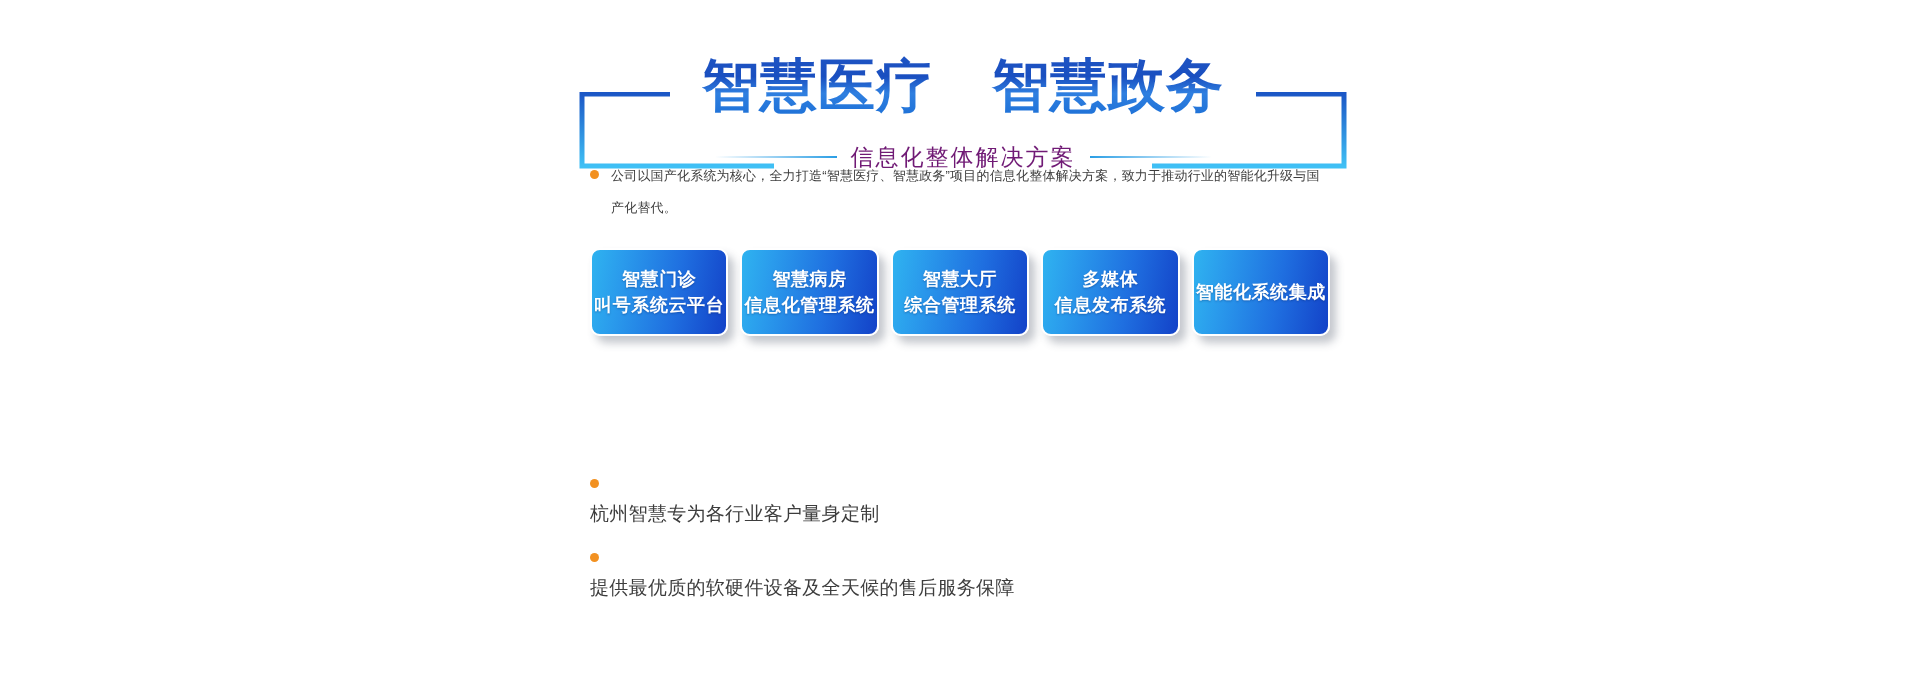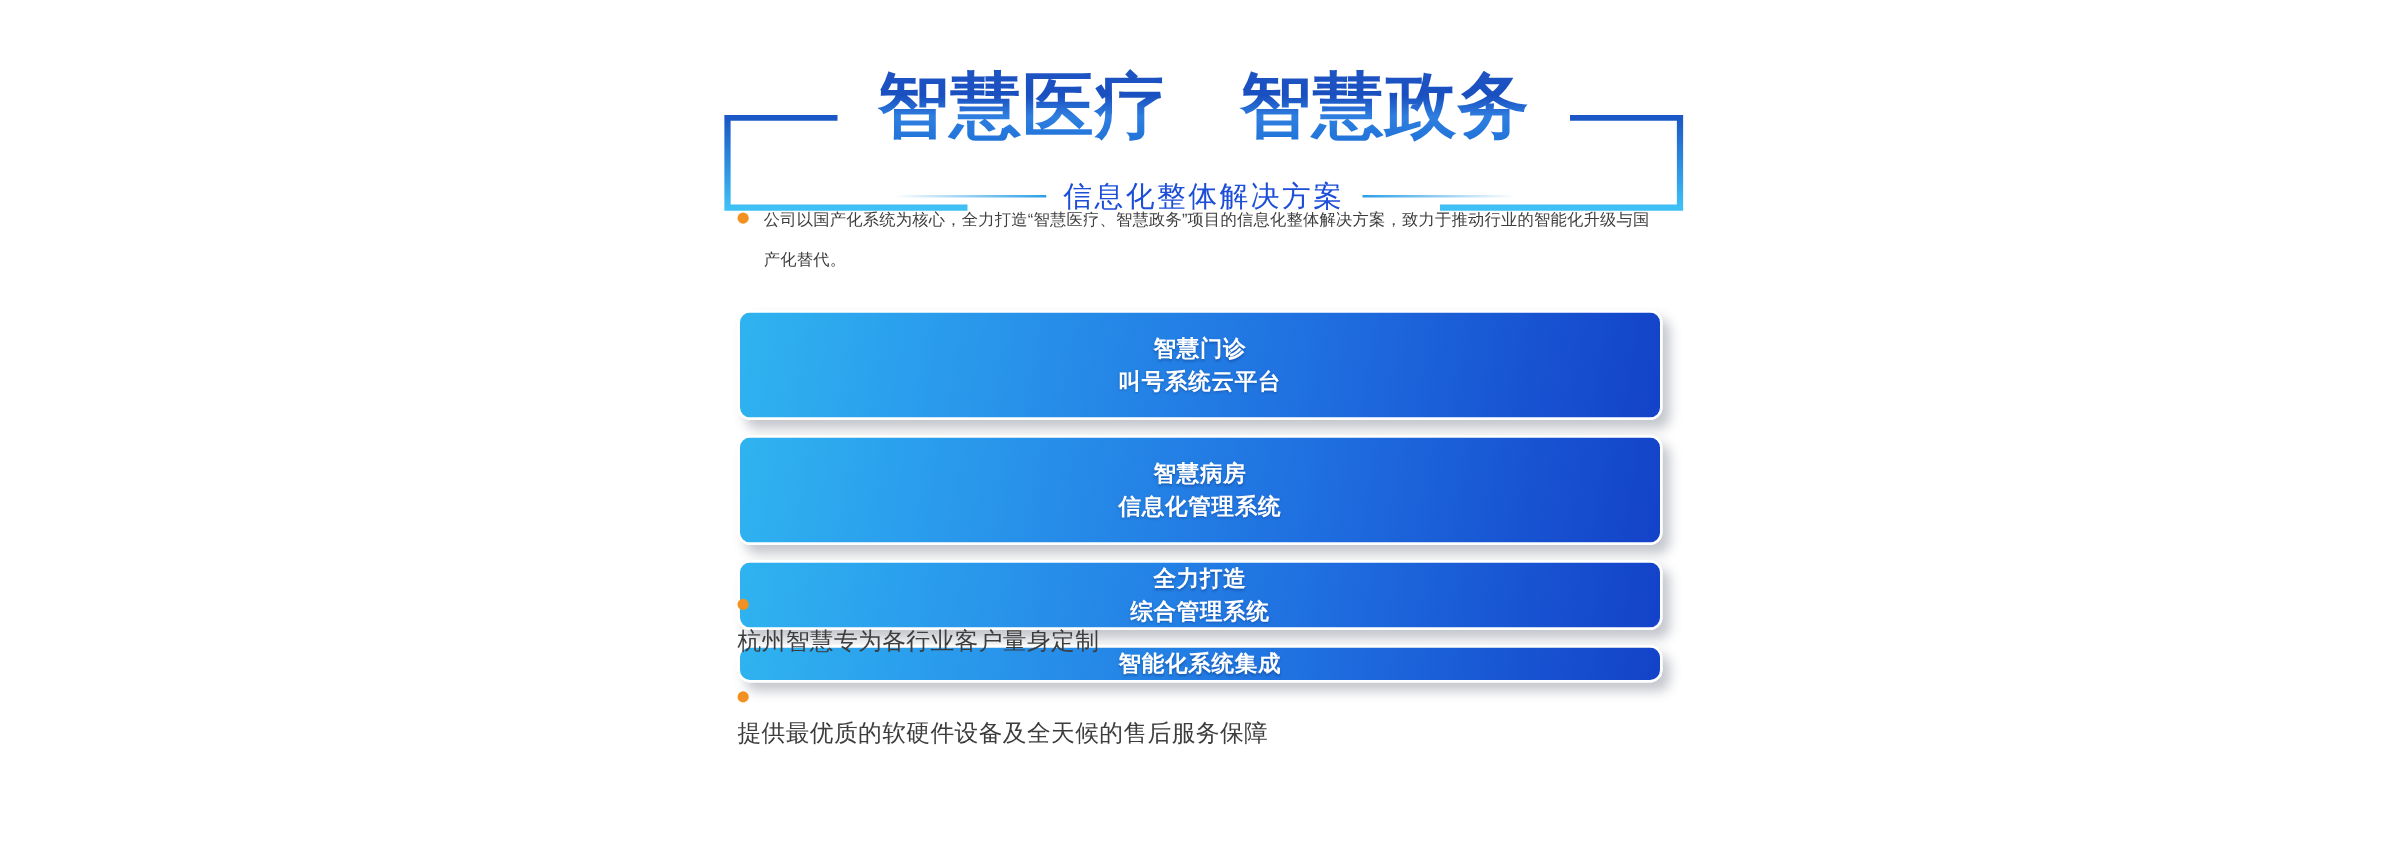--- a/index.html
+++ b/index.html
@@ -81,21 +81,21 @@
     width: 122px;
     background: linear-gradient(90deg, rgba(42,158,229,0) 0%, #2a9ee5 100%);
   }
   .subtitle-rule.right {
     background: linear-gradient(90deg, #2a9ee5 0%, rgba(42,158,229,0) 100%);
   }
   .subtitle-text {
     font-size: 23px;
     line-height: 30px;
     font-weight: 500;
-    color: #1d4ed8;
+    color: #701a75;
     letter-spacing: 2px;
     white-space: nowrap;
   }
 
   
   .lead-bullet {
     position: absolute;
     left: 590px;
     top: 160px;
     width: 740px;
@@ -118,21 +118,21 @@
     letter-spacing: 0.2px;
   }
 
   
   .card-grid {
     position: absolute;
     left: 590px;
     top: 248px;
     width: 740px;
     display: grid;
-    grid-template-columns: repeat(1, 1fr);
+    grid-template-columns: repeat(5, 1fr);
     grid-template-rows: repeat(2, 88px);
     column-gap: 12px;
     row-gap: 12px;
   }
 
   .card {
     position: relative;
     border-radius: 10px;
     background: linear-gradient(100deg, #2fb3f0 0%, #2a9bec 22%, #1f6fe0 62%, #1342c8 100%);
     border: 2px solid #ffffff;
@@ -225,25 +225,31 @@
 
     <div class="card">
       <span class="card-inner">
         <span class="card-line">智慧病房</span>
         <span class="card-line">信息化管理系统</span>
       </span>
     </div>
 
     <div class="card">
       <span class="card-inner">
-        <span class="card-line">全力打造</span>
+        <span class="card-line">智慧大厅</span>
         <span class="card-line">综合管理系统</span>
       </span>
     </div>
 
+    <div class="card">
+      <span class="card-inner">
+        <span class="card-line">多媒体</span>
+        <span class="card-line">信息发布系统</span>
+      </span>
+    </div>
 
 
     <div class="card">
       <span class="card-inner">
         <span class="card-line">智能化系统集成</span>
       </span>
     </div>
 
   </div>
 

